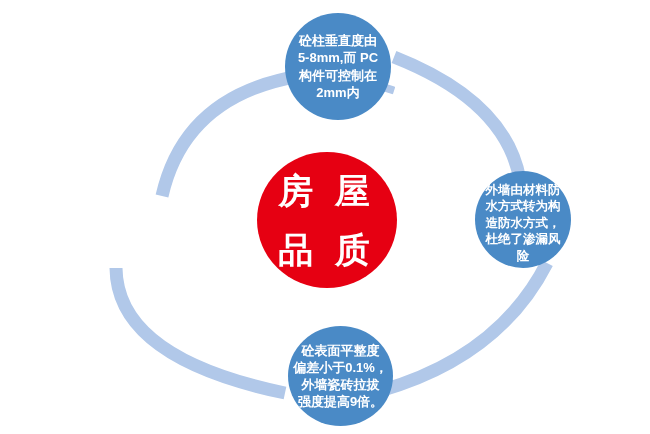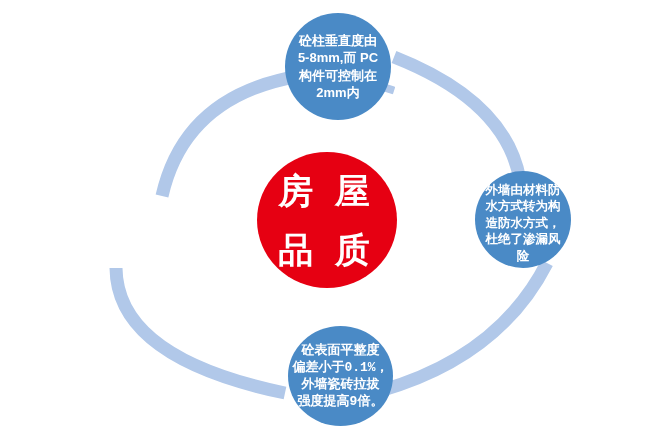--- a/index.html
+++ b/index.html
@@ -20,21 +20,21 @@
     color:#ffffff;
     font-weight:700;
     font-size:13px;
     line-height:1.32;
     white-space:pre-line;
     box-sizing:border-box;
     padding:4px;
   }
   .node-top   {left:285px;top:13px; width:106px;height:107px;}
   .node-right {left:475px;top:171px;width:96px; height:97px; font-size:12.5px;align-items:flex-end;}
-  .node-bottom{left:288px;top:326px;width:105px;height:100px;font-family:Liberation Mono, monospace;}
+  .node-bottom{left:288px;top:326px;width:105px;height:100px;}
   .node-left  {left:65px; top:175px;width:105px;height:105px;}
   .node-center{
     position:absolute;
     left:257px;top:152px;width:140px;height:136px;
     border-radius:50%;
     background:#e60012;
     display:flex;align-items:center;justify-content:center;
     text-align:center;
     color:#ffffff;
     font-weight:700;

